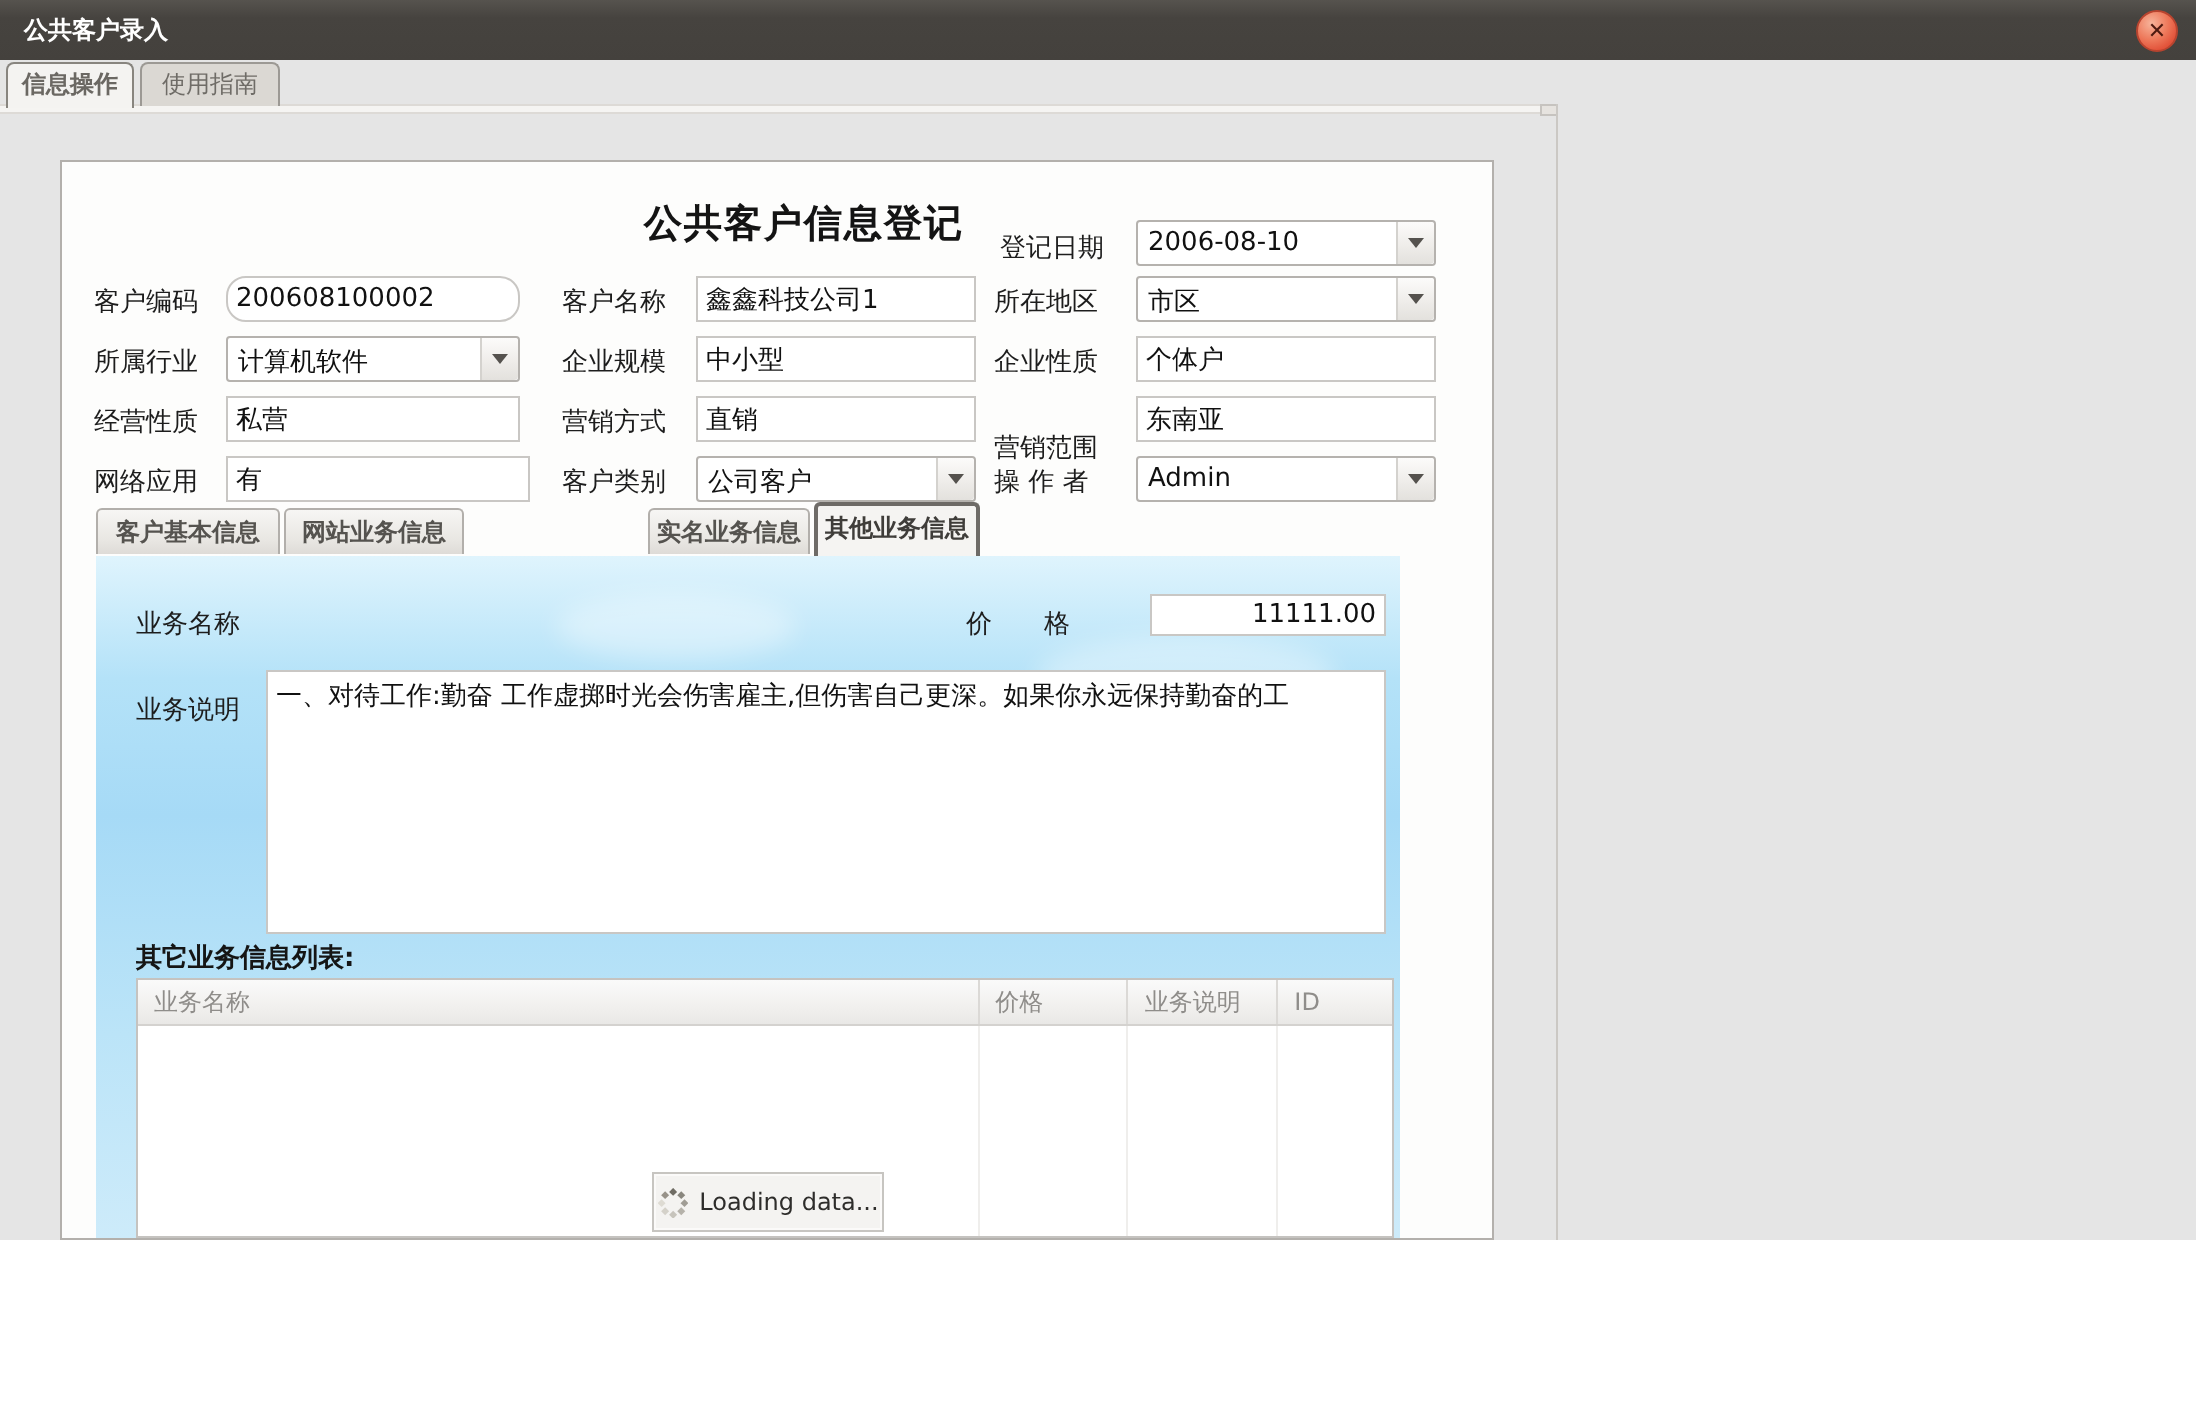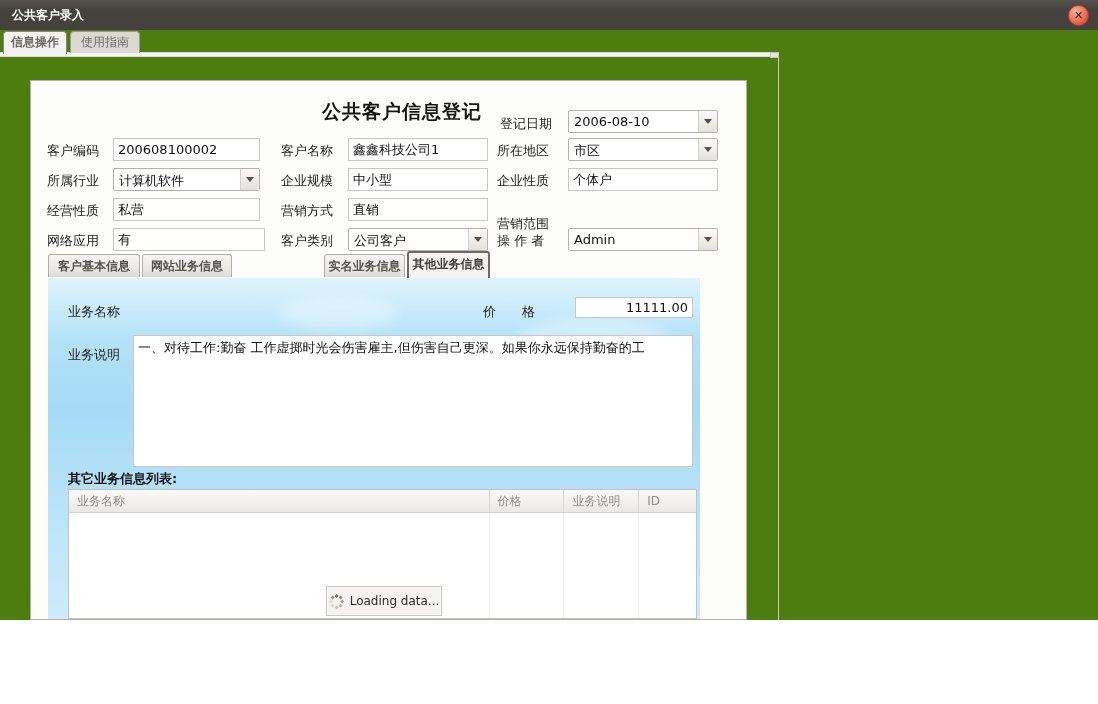--- a/index.html
+++ b/index.html
@@ -10,21 +10,21 @@
   .titlebar { position:absolute; left:0; top:0; width:1098px; height:30px;
     background:linear-gradient(180deg,#56534e 0%,#46433f 30%,#44413d 100%); }
   .titlebar .title { position:absolute; left:12px; top:0; line-height:30px;
     color:#ffffff; font-size:12px; font-weight:bold; white-space:pre; }
   .close-btn { position:absolute; right:9px; top:5px; width:21px; height:21px; border-radius:50%;
     background:radial-gradient(circle at 35% 30%, #f7b49b 0%, #ee7a5c 45%, #e2533a 75%, #cf4430 100%);
     border:1px solid #b8442f; color:#4d190f; font-size:11px; font-weight:bold;
     text-align:center; line-height:19px; cursor:pointer; }
 
   
-  .workspace { position:absolute; left:0; top:30px; width:1098px; height:590px; background:#4d7c0f; }
+  .workspace { position:absolute; left:0; top:30px; width:1098px; height:590px; background:#e5e5e5; }
   .page-right-border { position:absolute; left:778px; top:22px; width:1px; height:568px; background:#cbc8c4; }
   .top-strip { position:absolute; left:0; top:22px; width:771px; height:5px;
     background:#f5f4f2; border:1px solid #dddad6; border-left:none; }
   .top-strip-nub { position:absolute; left:770px; top:22px; width:9px; height:6px;
     background:#e6e3df; border:1px solid #c6c3bf; }
 
   
   .main-tab { position:absolute; top:1px; height:22px; font-size:12px; line-height:21px;
     text-align:center; border:1px solid #9c9994; border-bottom:none;
     border-radius:4px 4px 0 0; cursor:pointer; }
@@ -109,21 +109,21 @@
 
       <div class="flabel" style="left:469px; top:34px;">登记日期</div>
       <div class="combo" style="left:537px; top:29px; width:150px;">
         <span class="cval">2006-08-10</span>
         <span class="cbtn">
             <i class="arrow"></i>
           </span>
       </div>
 
       <div class="flabel" style="left:16px; top:61px;">客户编码</div>
-      <input class="field" style="left: 82px; top: 57px; width: 147px;" value="200608100002">
+      <input class="field" style="left: 82px; top: 57px; width: 147px; border-radius: 10px;" value="200608100002">
       <div class="flabel" style="left:250px; top:61px;">客户名称</div>
       <input class="field" style="left: 317px; top: 57px; width: 140px;" value="鑫鑫科技公司1">
       <div class="flabel" style="left:466px; top:61px;">所在地区</div>
       <div class="combo" style="left:537px; top:57px; width:150px;">
         <span class="cval">市区</span>
         <span class="cbtn">
             <i class="arrow"></i>
           </span>
       </div>
 
@@ -137,20 +137,21 @@
       <div class="flabel" style="left:250px; top:91px;">企业规模</div>
       <input class="field" style="left: 317px; top: 87px; width: 140px;" value="中小型">
       <div class="flabel" style="left:466px; top:91px;">企业性质</div>
       <input class="field" style="left: 537px; top: 87px; width: 150px;" value="个体户">
 
       <div class="flabel" style="left:16px; top:121px;">经营性质</div>
       <input class="field" style="left: 82px; top: 117px; width: 147px;" value="私营">
       <div class="flabel" style="left:250px; top:121px;">营销方式</div>
       <input class="field" style="left: 317px; top: 117px; width: 140px;" value="直销">
       <div class="flabel" style="left:466px; top:134px;">营销范围</div>
+      <input class="field" style="left: 537px; top: 117px; width: 150px;" value="东南亚">
 
       <div class="flabel" style="left:16px; top:151px;">网络应用</div>
       <input class="field" style="left: 82px; top: 147px; width: 152px;" value="有">
       <div class="flabel" style="left:250px; top:151px;">客户类别</div>
       <div class="combo" style="left:317px; top:147px; width:140px;">
         <span class="cval">公司客户</span>
         <span class="cbtn">
             <i class="arrow"></i>
           </span>
       </div>

